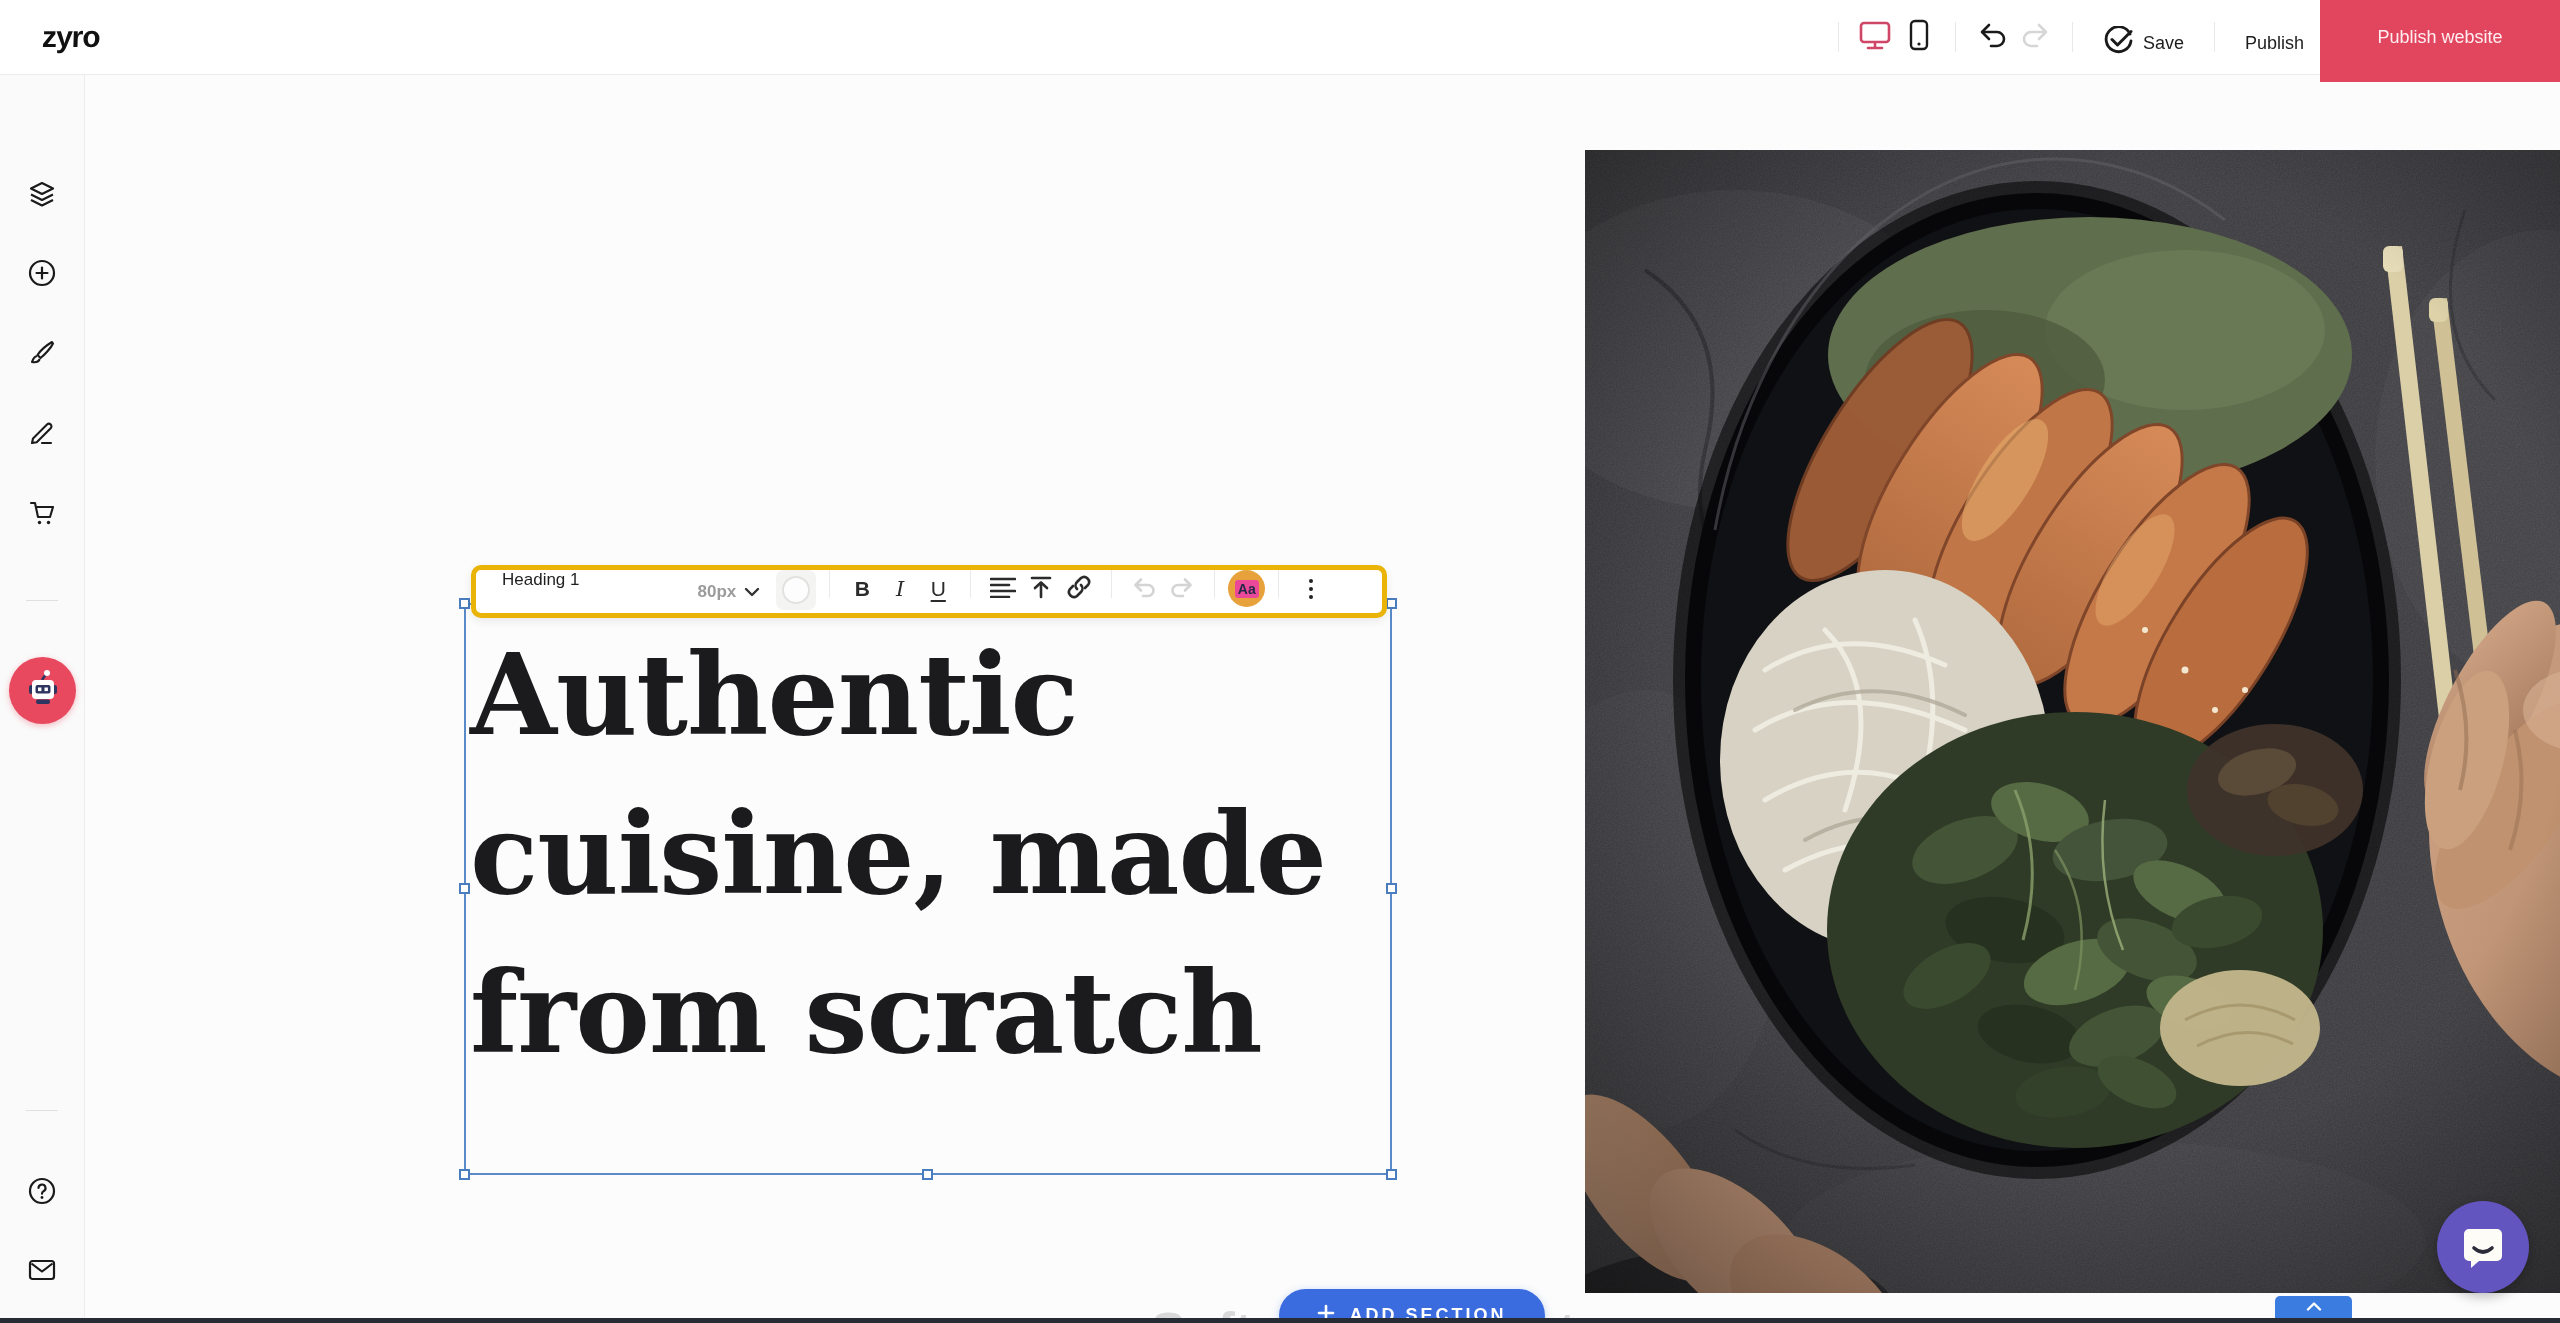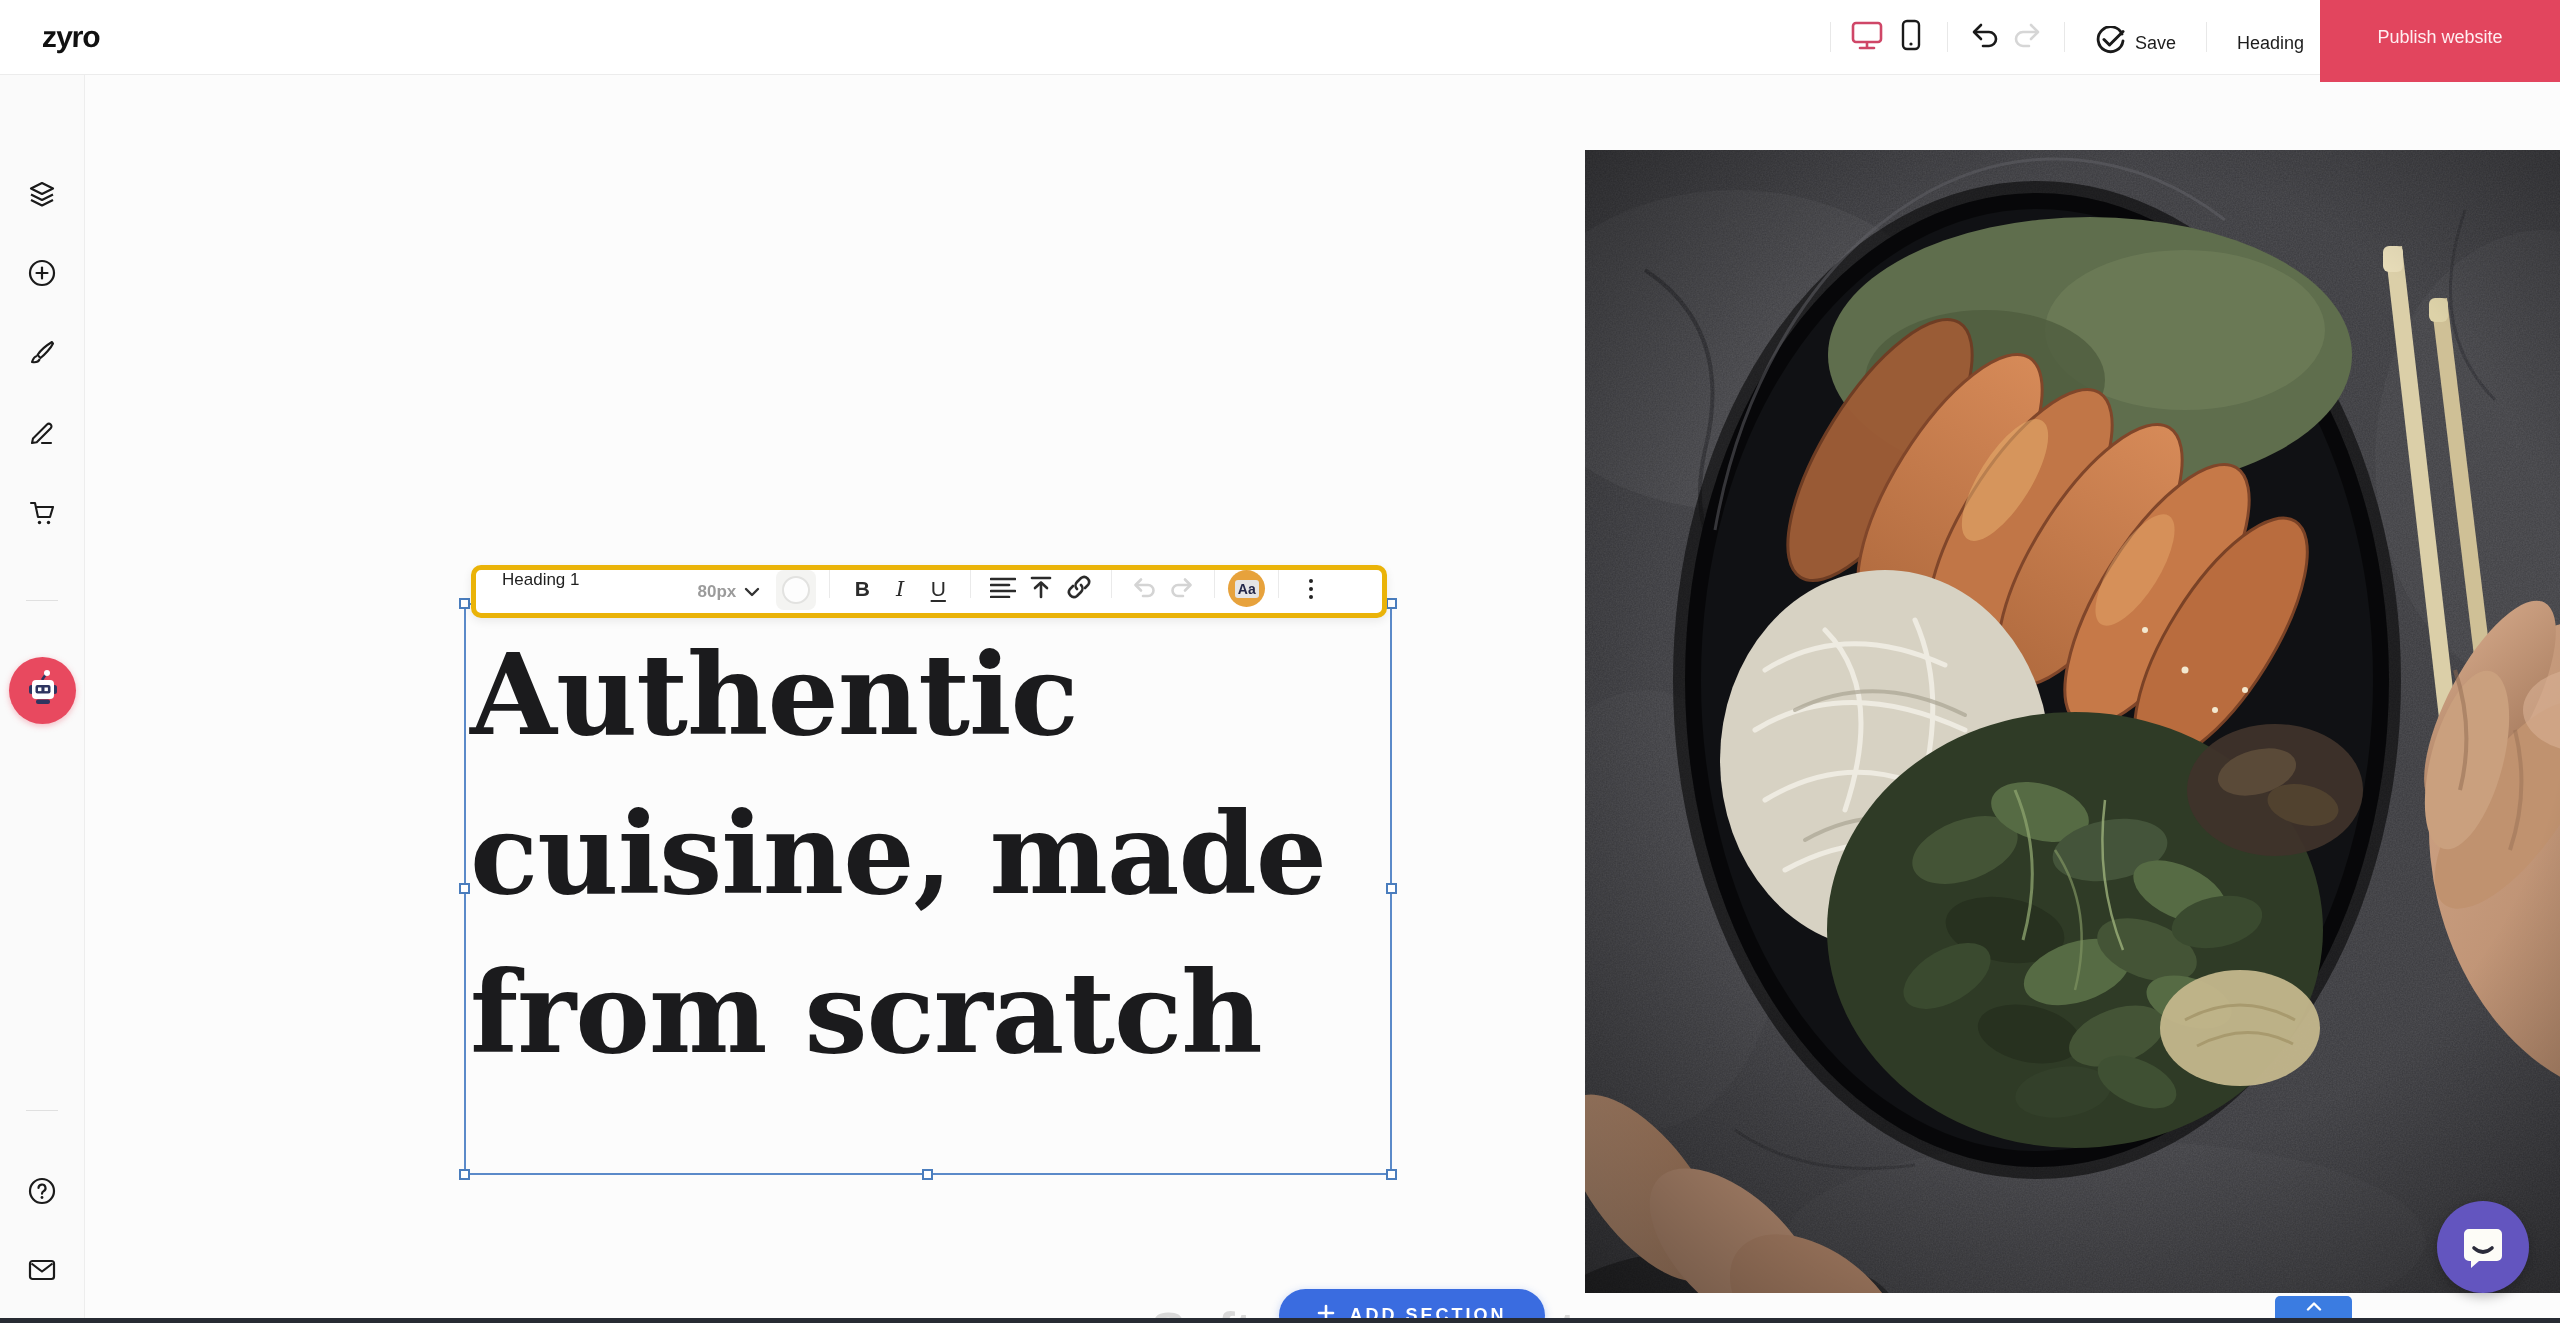--- a/index.html
+++ b/index.html
@@ -53,21 +53,21 @@
   .swatch-wrap { width:40px; height:40px; background:#f4f4f2; border-radius:8px;
                  display:flex; align-items:center; justify-content:center; cursor:pointer;
                  margin-left:16px; }
   .swatch { width:28px; height:28px; border-radius:50%; background:#fdfdfd;
             border:2px solid #e2e2e0; }
   .bold-g { font-weight:700; }
   .italic-g { font-family:"DejaVu Serif", serif; font-style:italic; }
   .under-g { text-decoration:underline; text-underline-offset:4px; }
   .aa-badge { width:37px; height:37px; border-radius:50%; background:#e7a23c;
               display:flex; align-items:center; justify-content:center; cursor:pointer; }
-  .aa-inner { background:#e5e5e5; border-radius:3px; padding:1px 3px; font-size:14px;
+  .aa-inner { background:#ec4899; border-radius:3px; padding:1px 3px; font-size:14px;
               font-weight:700; color:#24284a; }
   .kebab { display:flex; flex-direction:column; gap:4px; align-items:center; }
   .kebab span { width:4px; height:4px; border-radius:50%; background:#222; }
 
   
   .selection { position:absolute; left:379px; top:528px; width:928px; height:572px;
                border:2px solid #5b8ac9; z-index:10; }
   .handle { position:absolute; width:11px; height:11px; background:#fff;
             border:2px solid #4a7dbd; }
   .heading { position:absolute; left:4px; top:10px; width:912px;
@@ -153,21 +153,21 @@
             <path d="M27 8 a12.5 12.5 0 1 0 1 7" stroke="#1a1a1a" stroke-width="2.8" stroke-linecap="round" fill="none"></path>
             <path d="M9 13.5 L14.5 19 L28 5.5" stroke="#1a1a1a" stroke-width="3" stroke-linecap="round" stroke-linejoin="round" fill="none"></path>
           </svg>
         </span>
         <span>Save</span>
       </div>
 
       <div class="tb-divider"></div>
 
       <div class="txt-btn">
-        <span>Heading</span>
+        <span>Publish</span>
       </div>
 
       <button class="publish-btn">Publish website</button>
     </div>
   </header>
 
   <aside class="sidebar">
 
     <div class="side-icon" style="top:121px">
       <span>

